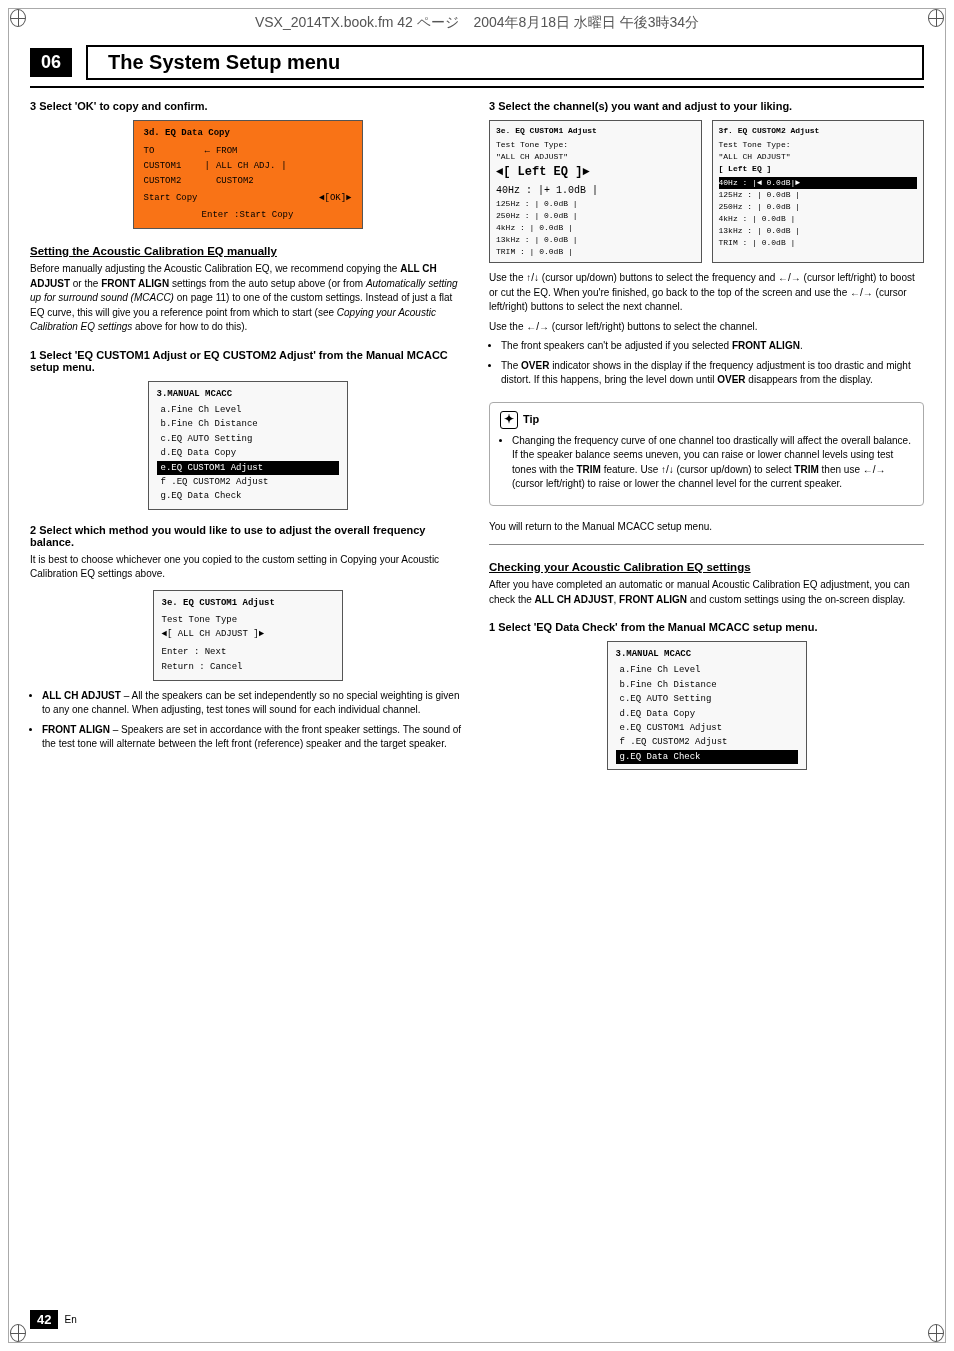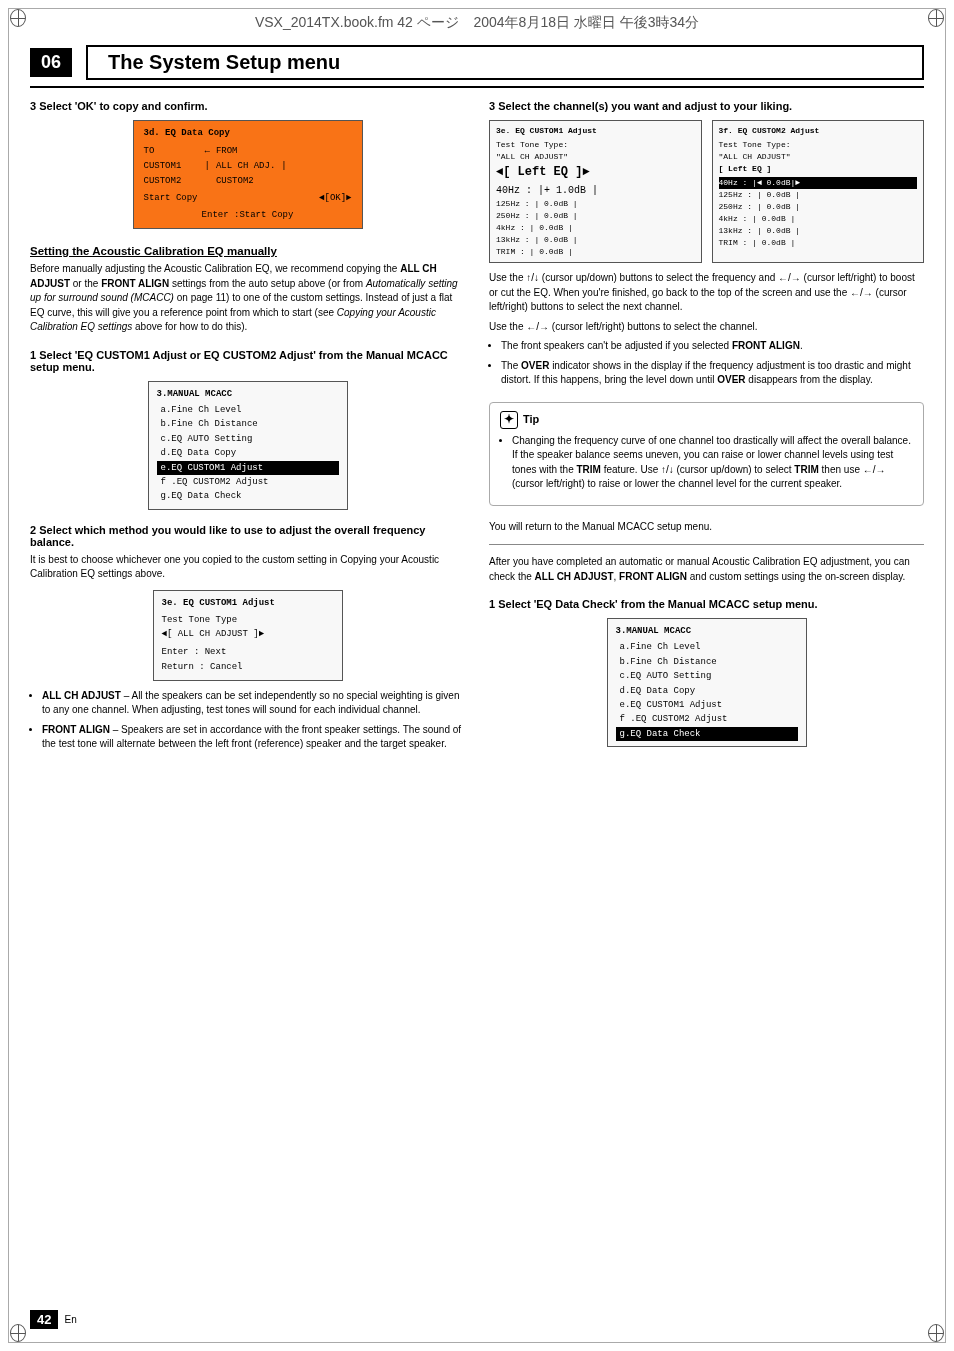--- a/index.html
+++ b/index.html
@@ -435,20 +435,21 @@
         <li class="bullet-item">
           Changing the frequency curve of one channel too drastically will affect the overall balance. If the speaker balance seems uneven, you can raise or lower channel levels using test tones with the <span class="bold">TRIM</span> feature. Use ↑/↓ (cursor up/down) to select <span class="bold">TRIM</span> then use ←/→ (cursor left/right) to raise or lower the channel level for the current speaker.
         </li>
       </ul>
     </div>
 
     <div class="body-text">You will return to the Manual MCACC setup menu.</div>
 
     <hr class="divider">
 
+    <div class="section-title">Checking your Acoustic Calibration EQ settings</div>
 
     <div class="body-text">
       After you have completed an automatic or manual Acoustic Calibration EQ adjustment, you can check the <span class="bold">ALL CH ADJUST</span>, <span class="bold">FRONT ALIGN</span> and custom settings using the on-screen display.
     </div>
 
     <div class="step-heading">1   Select 'EQ Data Check' from the Manual MCACC setup menu.</div>
 
     <div class="mcacc-screen">
       <div class="title-row">3.MANUAL MCACC</div>
       <div class="list-item">a.Fine Ch Level</div>

